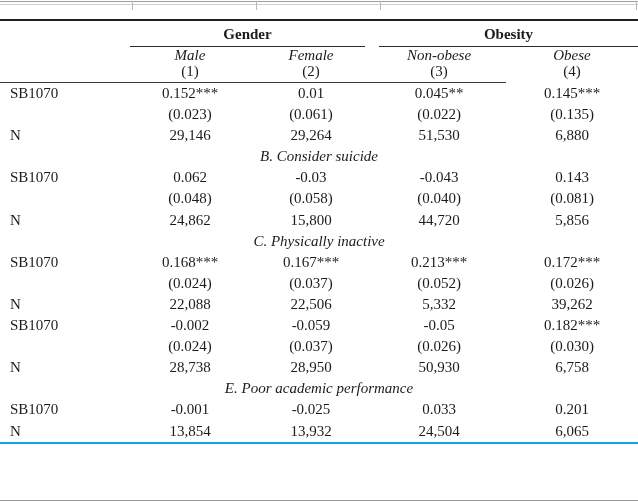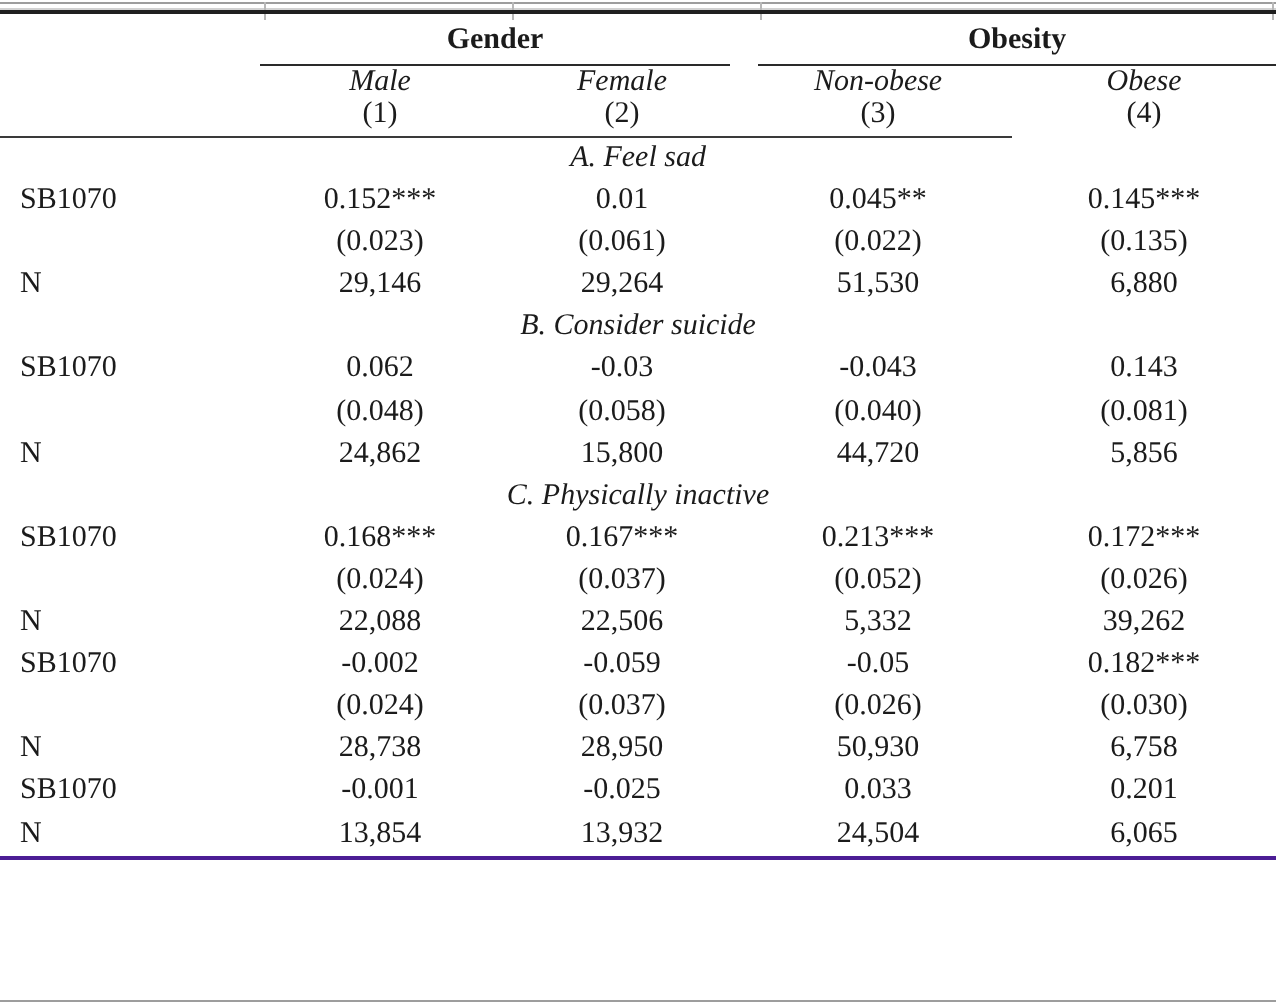--- a/index.html
+++ b/index.html
@@ -14,26 +14,26 @@
     overflow: hidden;
   }
   
   .artifact-line { position: absolute; left: 0; width: 638px; height: 1px; }
   .artifact-line.dark  { background: #9d9d9d; }
   .artifact-line.light { background: #d2d2d2; }
   .vtick { position: absolute; top: 1px; width: 1px; height: 9px; background: #b8b8b8; }
 
   table.regression {
     position: absolute;
-    top: 5px; left: 0;
+    top: 19px; left: 0;
     width: 638px;
     border-collapse: collapse;
     table-layout: fixed;
     border-top: 2px solid #1f1f1f;
-    border-bottom: 2px solid #4c1d95;
+    border-bottom: 2px solid #0ea5e9;
   }
   th, td {
     font-weight: normal;
     font-size: 15px;
     text-align: center;
     padding: 0;
     white-space: nowrap;
     overflow: hidden;
   }
   tr.group-row th { height: 26px; vertical-align: bottom; }
@@ -94,23 +94,20 @@
       </tr>
       <tr class="num-row">
         <th class="ruled"></th>
         <th class="ruled">(1)</th>
         <th class="ruled">(2)</th>
         <th class="ruled">(3)</th>
         <th>(4)</th>
       </tr>
     </thead>
     <tbody>
-        <tr class="panel-title-row">
-          <td class="panel-title" colspan="5">A. Feel sad</td>
-        </tr>
         <tr class="coef-row">
           <td class="row-label">SB1070</td>
           <td>0.152***</td>
           <td>0.01</td>
           <td>0.045**</td>
           <td>0.145***</td>
         </tr>
         <tr class="se-row">
           <td class="row-label"></td>
           <td>(0.023)</td>
@@ -187,20 +184,23 @@
           <td>(0.026)</td>
           <td>(0.030)</td>
         </tr>
         <tr class="n-row">
           <td class="row-label">N</td>
           <td>28,738</td>
           <td>28,950</td>
           <td>50,930</td>
           <td>6,758</td>
         </tr>
+        <tr class="panel-title-row">
+          <td class="panel-title" colspan="5">E. Poor academic performance</td>
+        </tr>
         <tr class="coef-row">
           <td class="row-label">SB1070</td>
           <td>-0.001</td>
           <td>-0.025</td>
           <td>0.033</td>
           <td>0.201</td>
         </tr>
         <tr class="n-row">
           <td class="row-label">N</td>
           <td>13,854</td>

